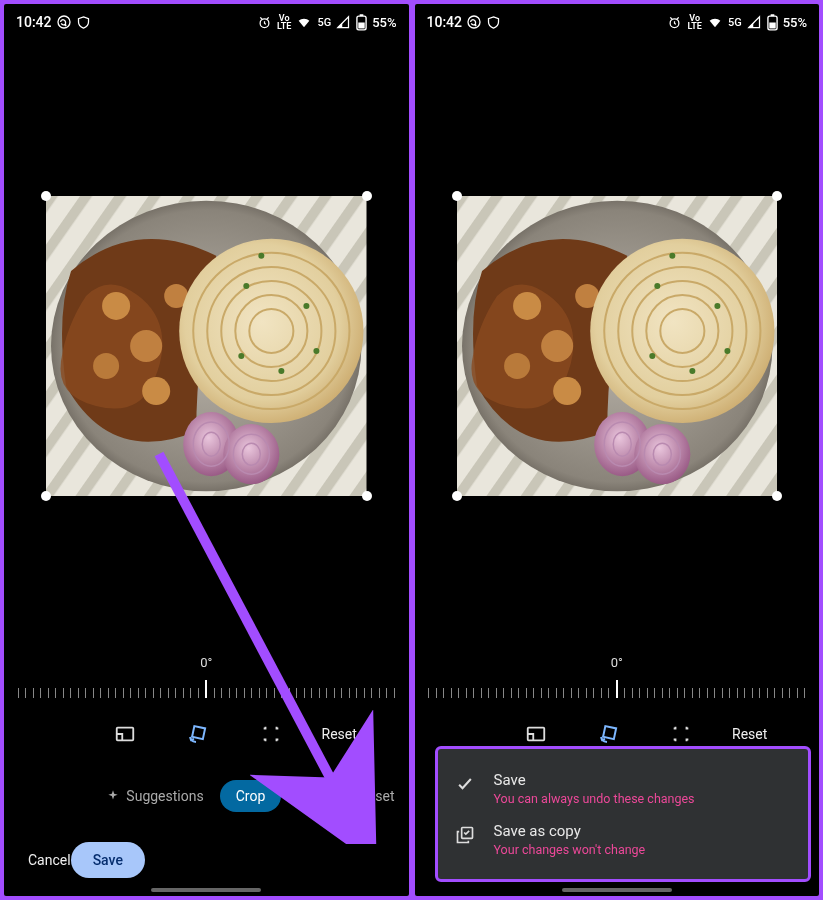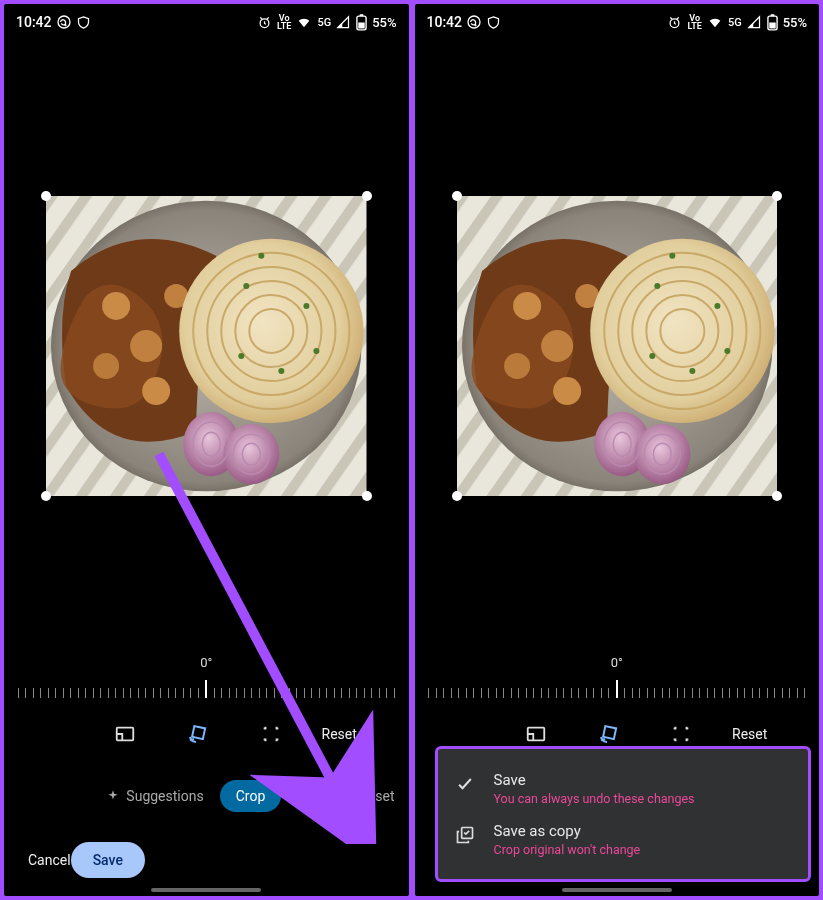--- a/index.html
+++ b/index.html
@@ -654,19 +654,19 @@
     <div class="popup-row">
       <div class="popup-icon">
         <svg width="20" height="20" viewBox="0 0 24 24" fill="none" stroke="#ddd" stroke-width="2">
             <rect x="8" y="3" width="13" height="13" rx="1"></rect>
             <path d="M5 8H3v13h13v-2"></path>
             <path d="M11 9l2 2 4-4"></path>
           </svg>
       </div>
       <div class="popup-text">
         <div class="ptitle">Save as copy</div>
-        <div class="psub">Crop original won't change</div>
+        <div class="psub">Your changes won't change</div>
       </div>
     </div>
   </div>
 
   <div class="nav-pill"></div>
 </div>
 
 </body></html>

